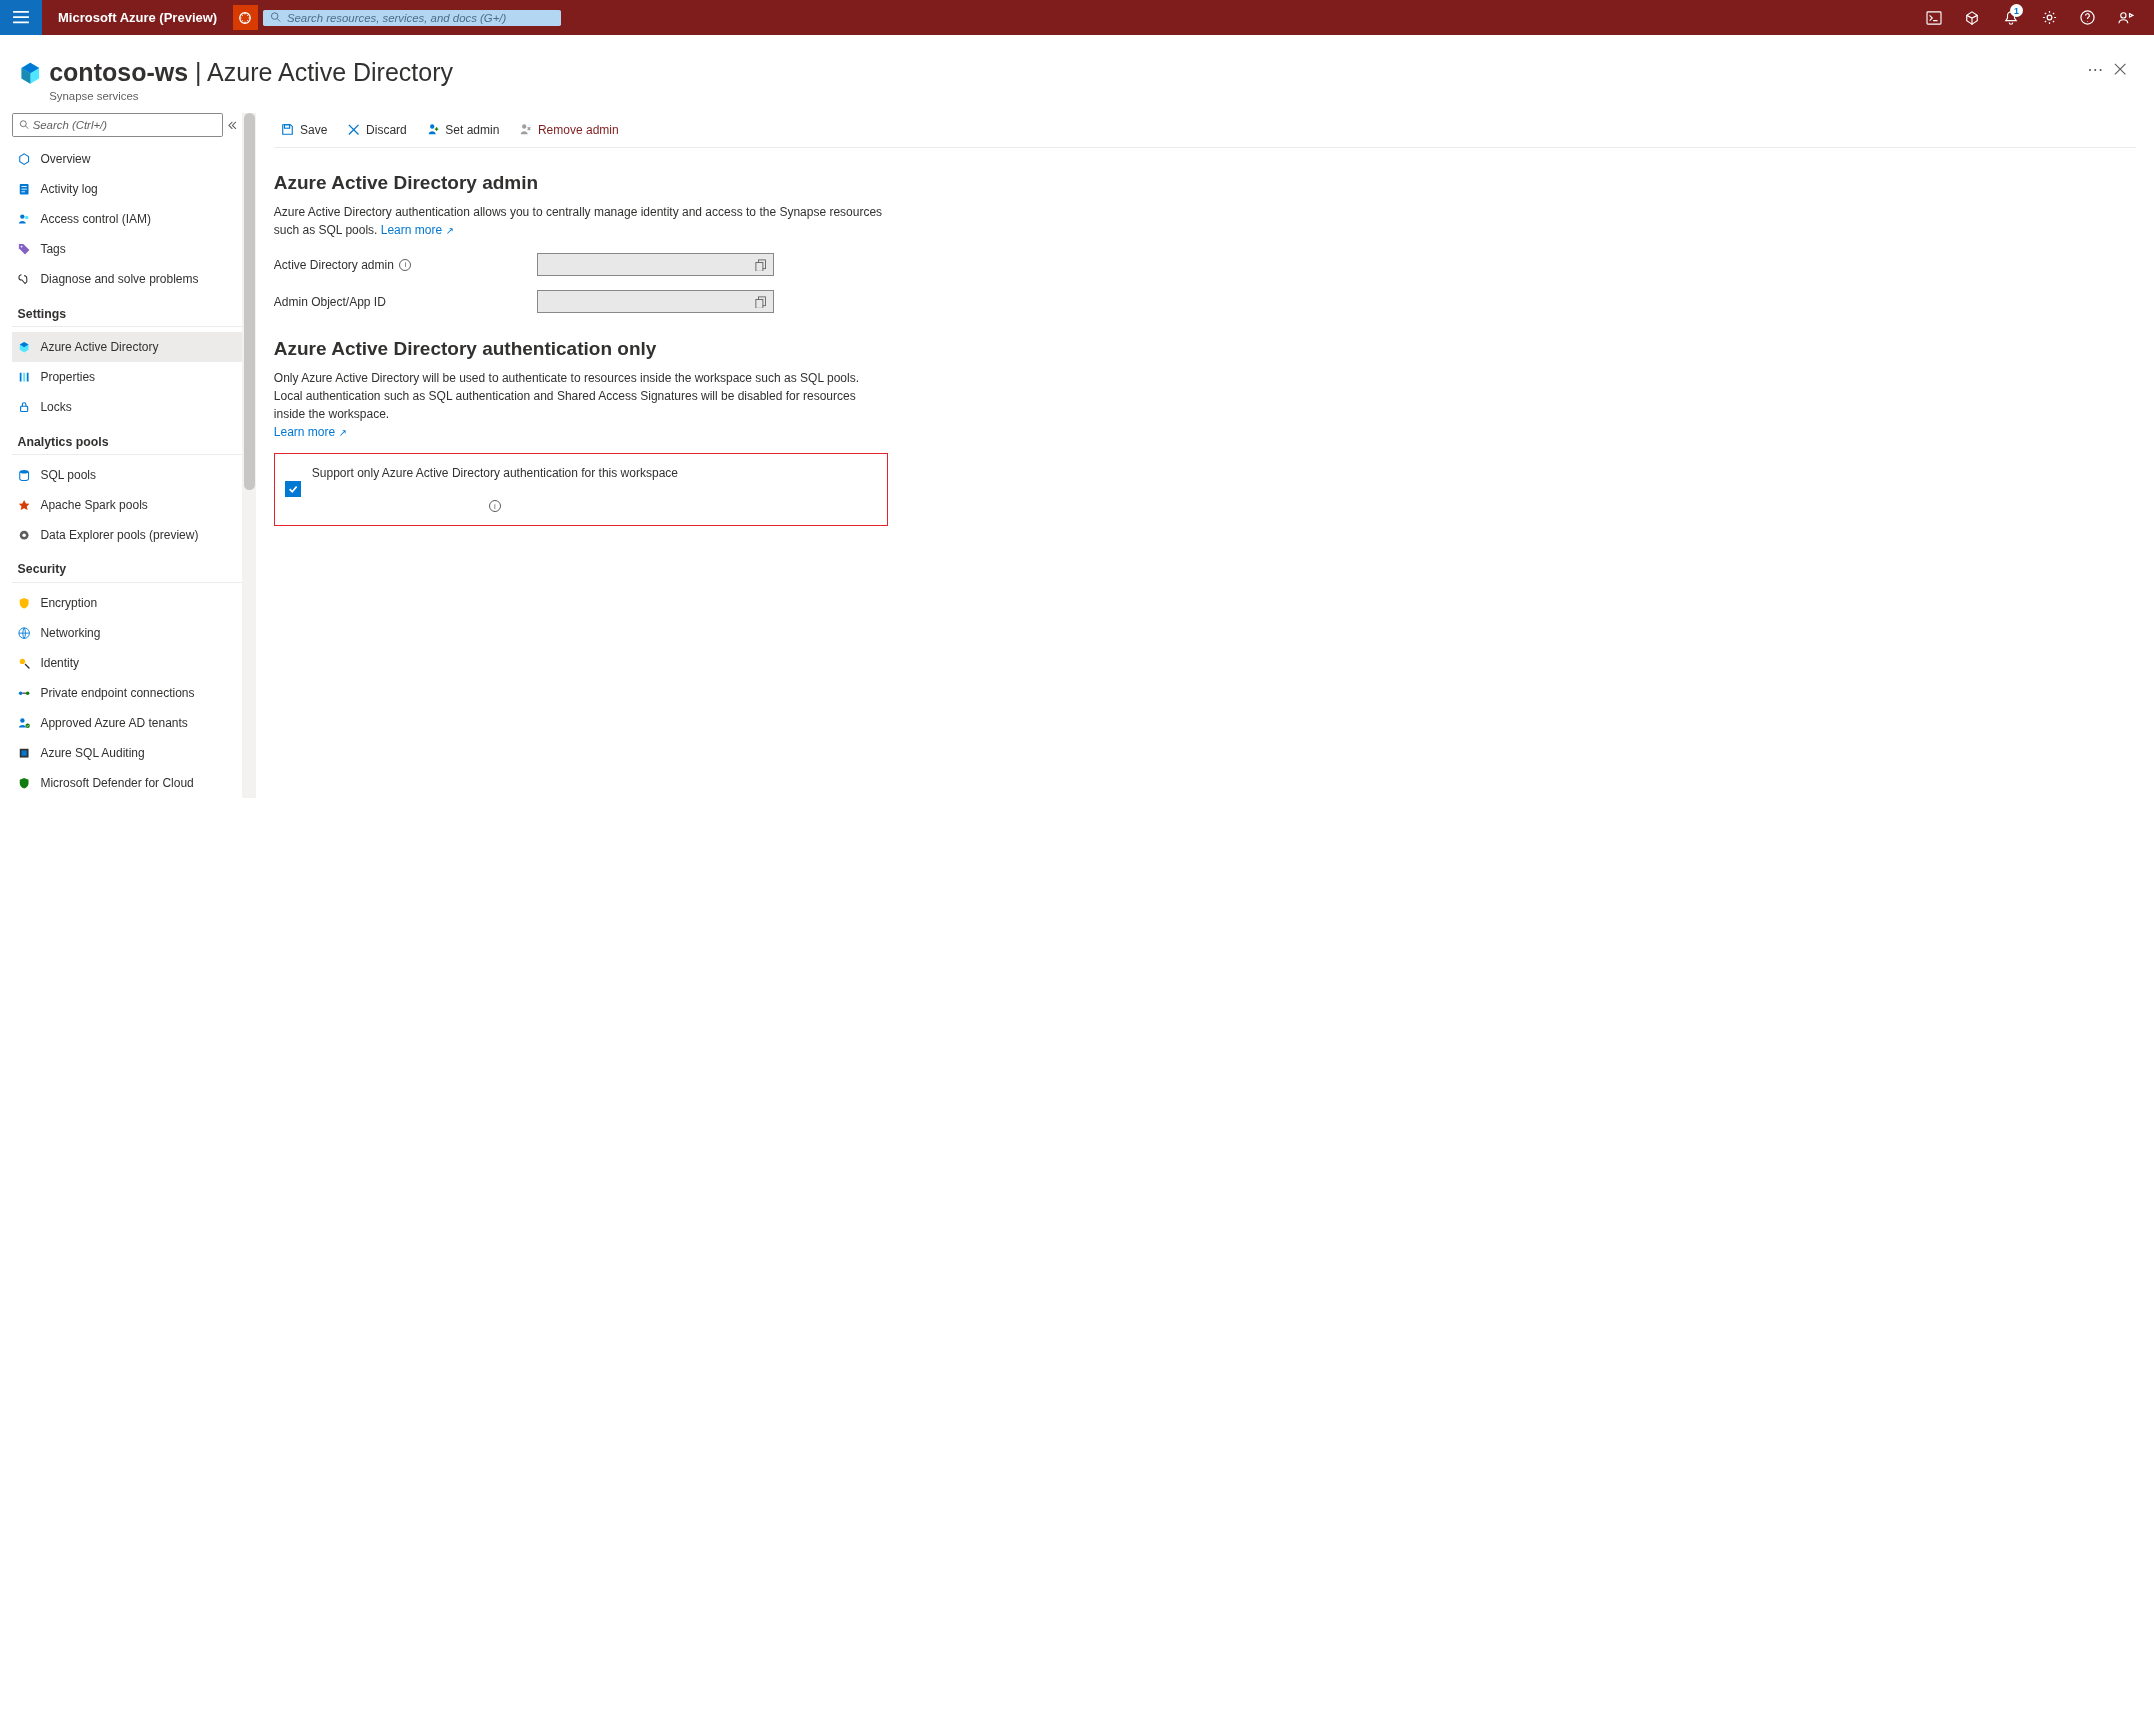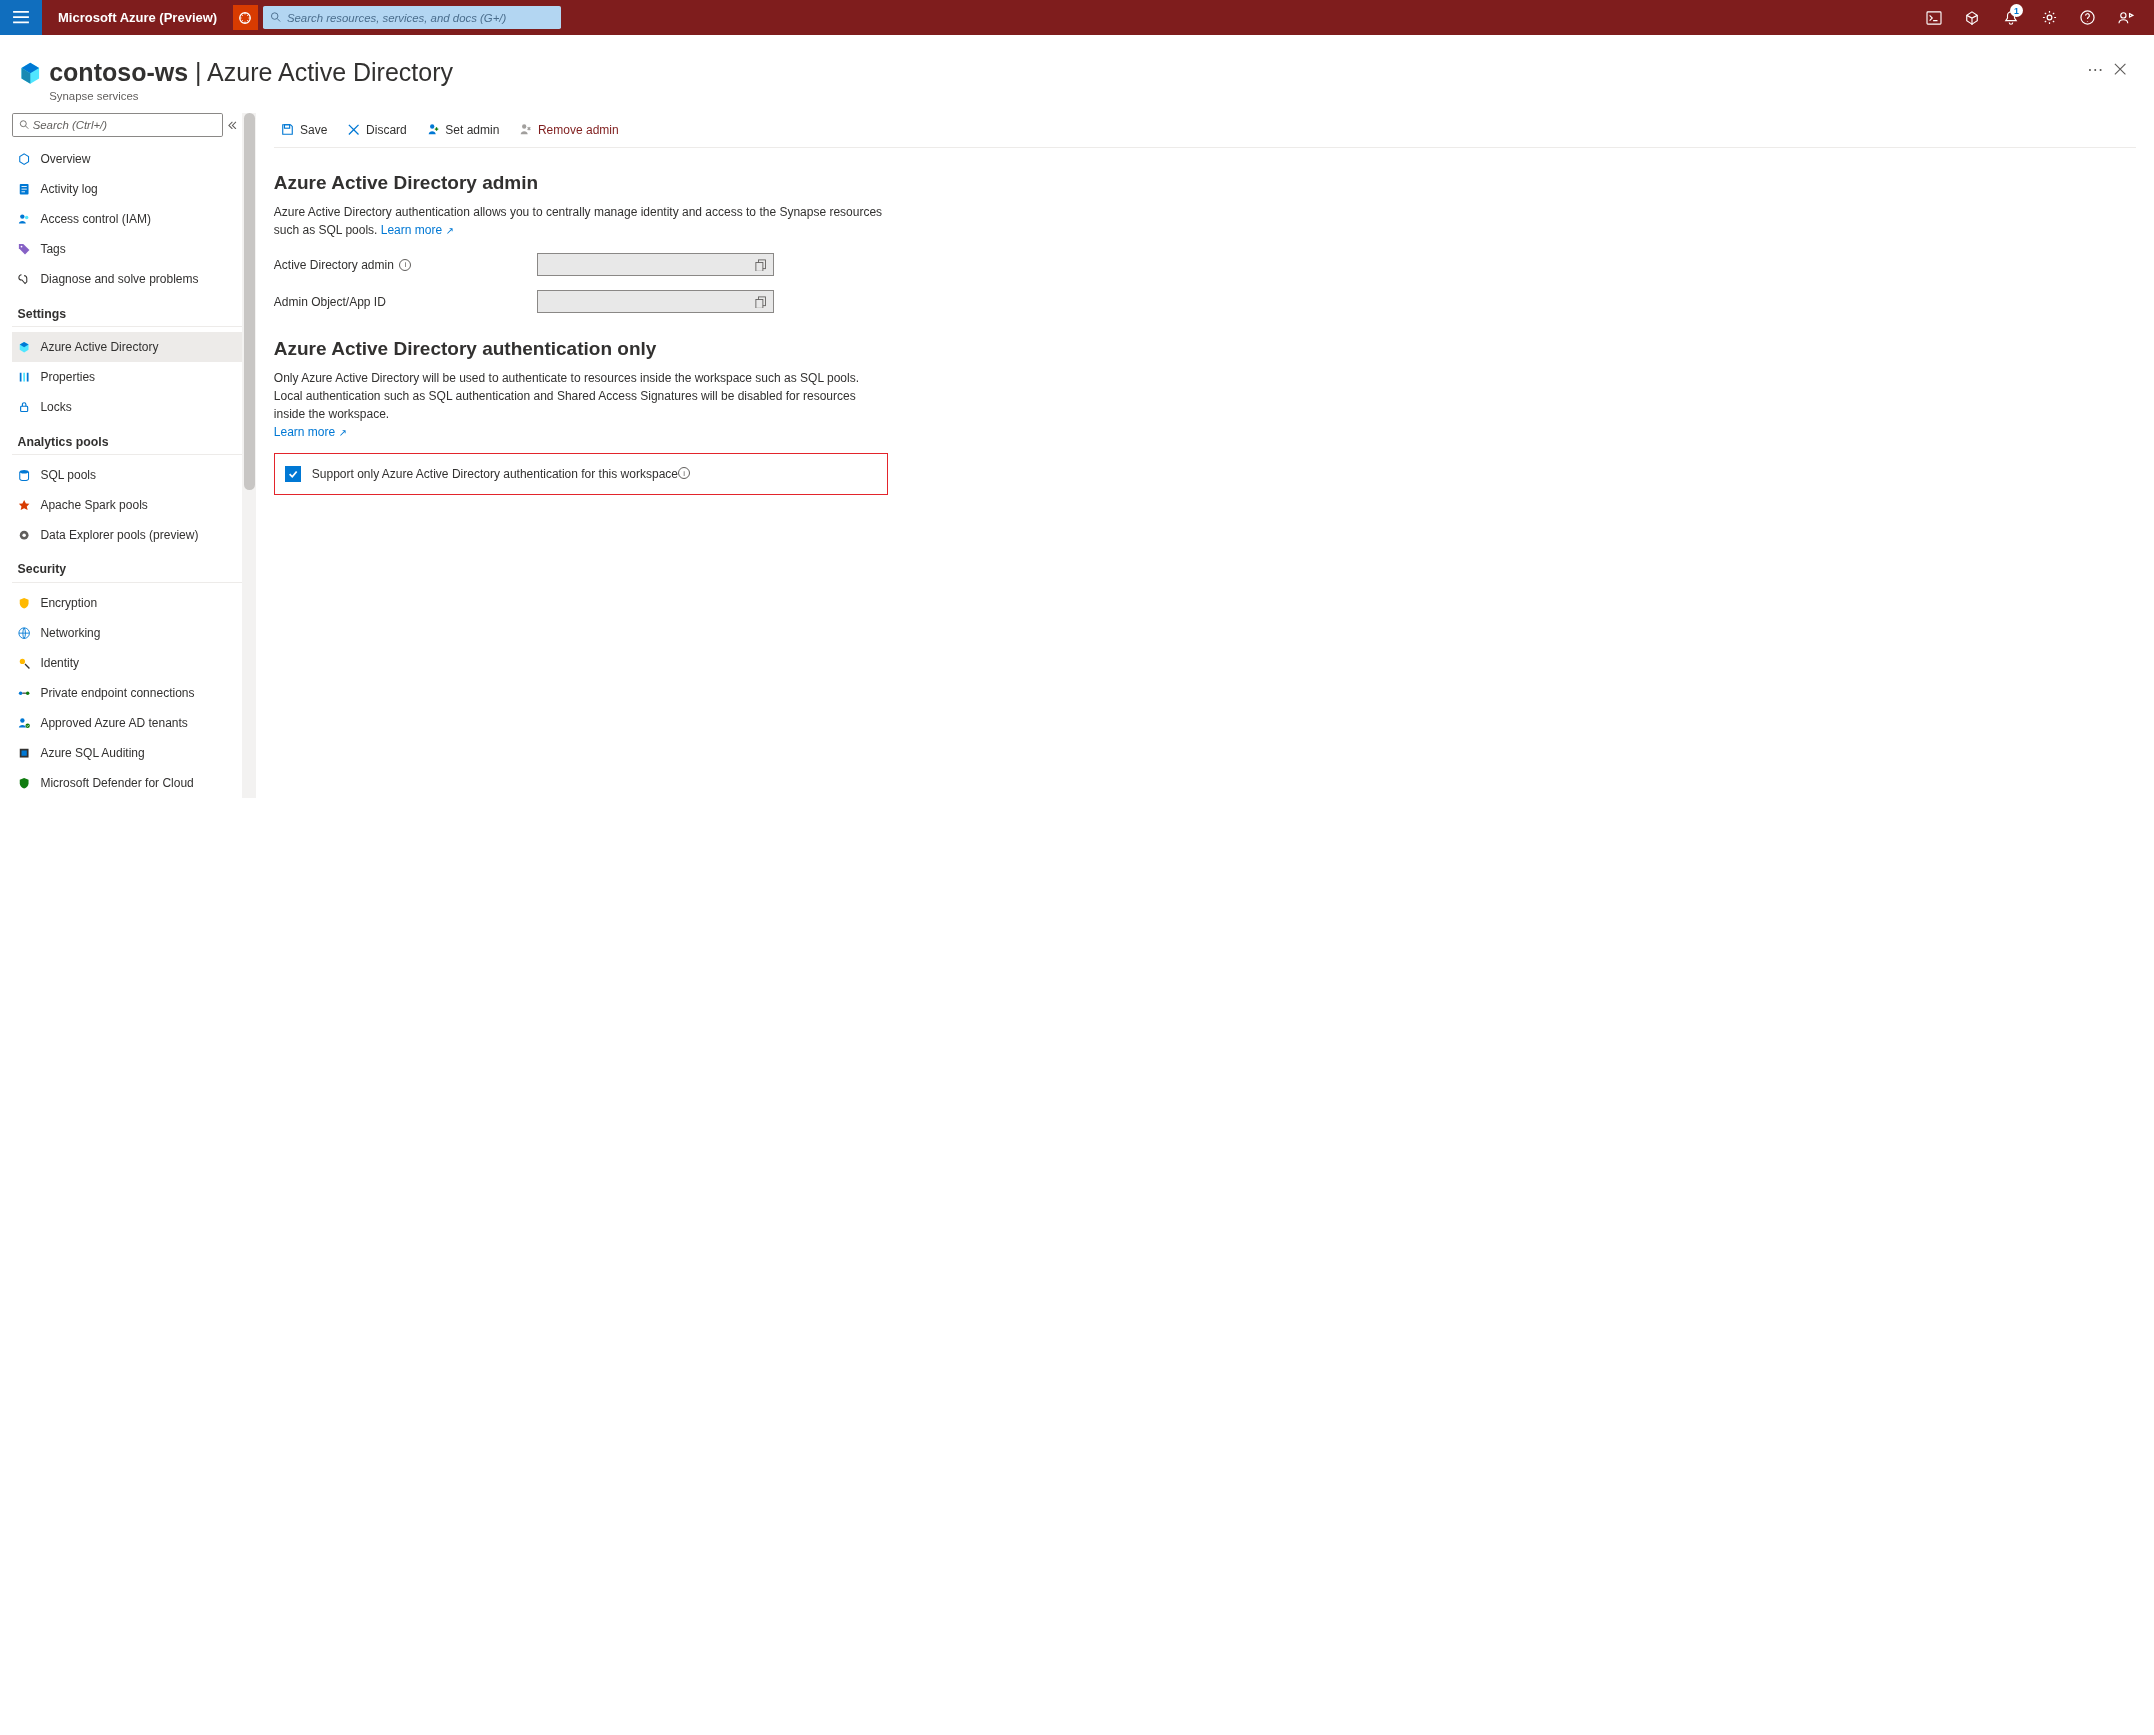--- a/index.html
+++ b/index.html
@@ -3,21 +3,21 @@
 <meta charset="utf-8">
 <style>
 * { box-sizing: border-box; margin: 0; padding: 0; font-family: 'Segoe UI', Tahoma, sans-serif; }
 body { background: #fff; font-size: 11.4px; color: #323130; }
 
 
 .topbar { background: #7f1d1d; height: 35px; display: flex; align-items: center; color: #fff; }
 .hamburger { width: 42px; height: 35px; display: flex; align-items: center; justify-content: center; background: #106ebe; cursor: pointer; }
 .brand { padding: 0 16px; font-size: 13px; font-weight: 600; white-space: nowrap; }
 .preview-icon { width: 24.6px; height: 24.6px; background: #d83b01; display: flex; align-items: center; justify-content: center; margin-right: 5.3px; }
-.searchbox { flex: 0 0 298px; height: 23px; background: #b3d6f2; border-radius: 1.8px; display: flex; align-items: center; padding: 0 7px; color: #4a6d8c; margin-right: auto; }
+.searchbox { flex: 0 0 298px; height: 16px; background: #b3d6f2; border-radius: 1.8px; display: flex; align-items: center; padding: 0 7px; color: #4a6d8c; margin-right: auto; }
 .searchbox input { background: transparent; border: none; outline: none; font-size: 11.4px; color: #4a6d8c; width: 100%; font-style: italic; }
 .searchbox input::placeholder { color: #4a6d8c; }
 .topicons { display: flex; align-items: center; gap: 3.5px; padding-right: 10.5px; }
 .topicon { width: 35px; height: 35px; display: flex; align-items: center; justify-content: center; cursor: pointer; position: relative; }
 .badge { position: absolute; top: 4.4px; right: 5.3px; background: #fff; color: #0078d4; font-size: 8.8px; font-weight: 600; border-radius: 7px; min-width: 12.3px; height: 12.3px; display: flex; align-items: center; justify-content: center; padding: 0 2.6px; }
 .page-header { display: flex; align-items: flex-start; padding: 21px 21px 10.5px 17.6px; }
 .resource-icon { width: 24.6px; margin-right: 7px; margin-top: 5.3px; }
 .page-titles { flex: 1; }
 .page-title { font-size: 25px; font-weight: 400; color: #323130; line-height: 1.3; }
 .page-title strong { font-weight: 600; }
@@ -57,21 +57,21 @@
 
 .field-row { display: flex; align-items: center; margin-top: 14px; }
 .field-label { width: 263px; font-size: 12px; display: flex; align-items: center; gap: 5.3px; }
 .info-icon { width: 12.3px; height: 12.3px; border: 0.9px solid #605e5c; border-radius: 50%; display: inline-flex; align-items: center; justify-content: center; font-size: 8px; color: #605e5c; cursor: help; }
 .field-input { width: 237px; height: 23px; border: 0.9px solid #8a8886; background: #e8e8e8; display: flex; align-items: center; justify-content: flex-end; padding-right: 3.5px; }
 .copy-btn { width: 17.6px; height: 17.6px; display: flex; align-items: center; justify-content: center; cursor: pointer; color: #605e5c; }
 
 .highlight-box { border: 1.8px solid #e3242b; padding: 12.3px 10.5px; margin-top: 12.3px; display: flex; align-items: center; gap: 10.5px; }
 .checkbox { width: 16px; height: 16px; background: #0078d4; display: flex; align-items: center; justify-content: center; cursor: pointer; flex-shrink: 0; }
 .checkbox svg { width: 12.3px; height: 12.3px; }
-.checkbox-label { font-size: 12px; display: flex; align-items: flex-start; gap: 0; }
+.checkbox-label { font-size: 12px; display: flex; align-items: center; gap: 20px; flex-direction: column; }
 
 svg { display: block; }
 </style>
 </head>
 <body>
 
 <div class="topbar">
   <div class="hamburger">
     <svg width="16" height="12.3" viewBox="0 0 18 14">
         <path d="M0 1h18M0 7h18M0 13h18" stroke="#fff" stroke-width="2"></path>

